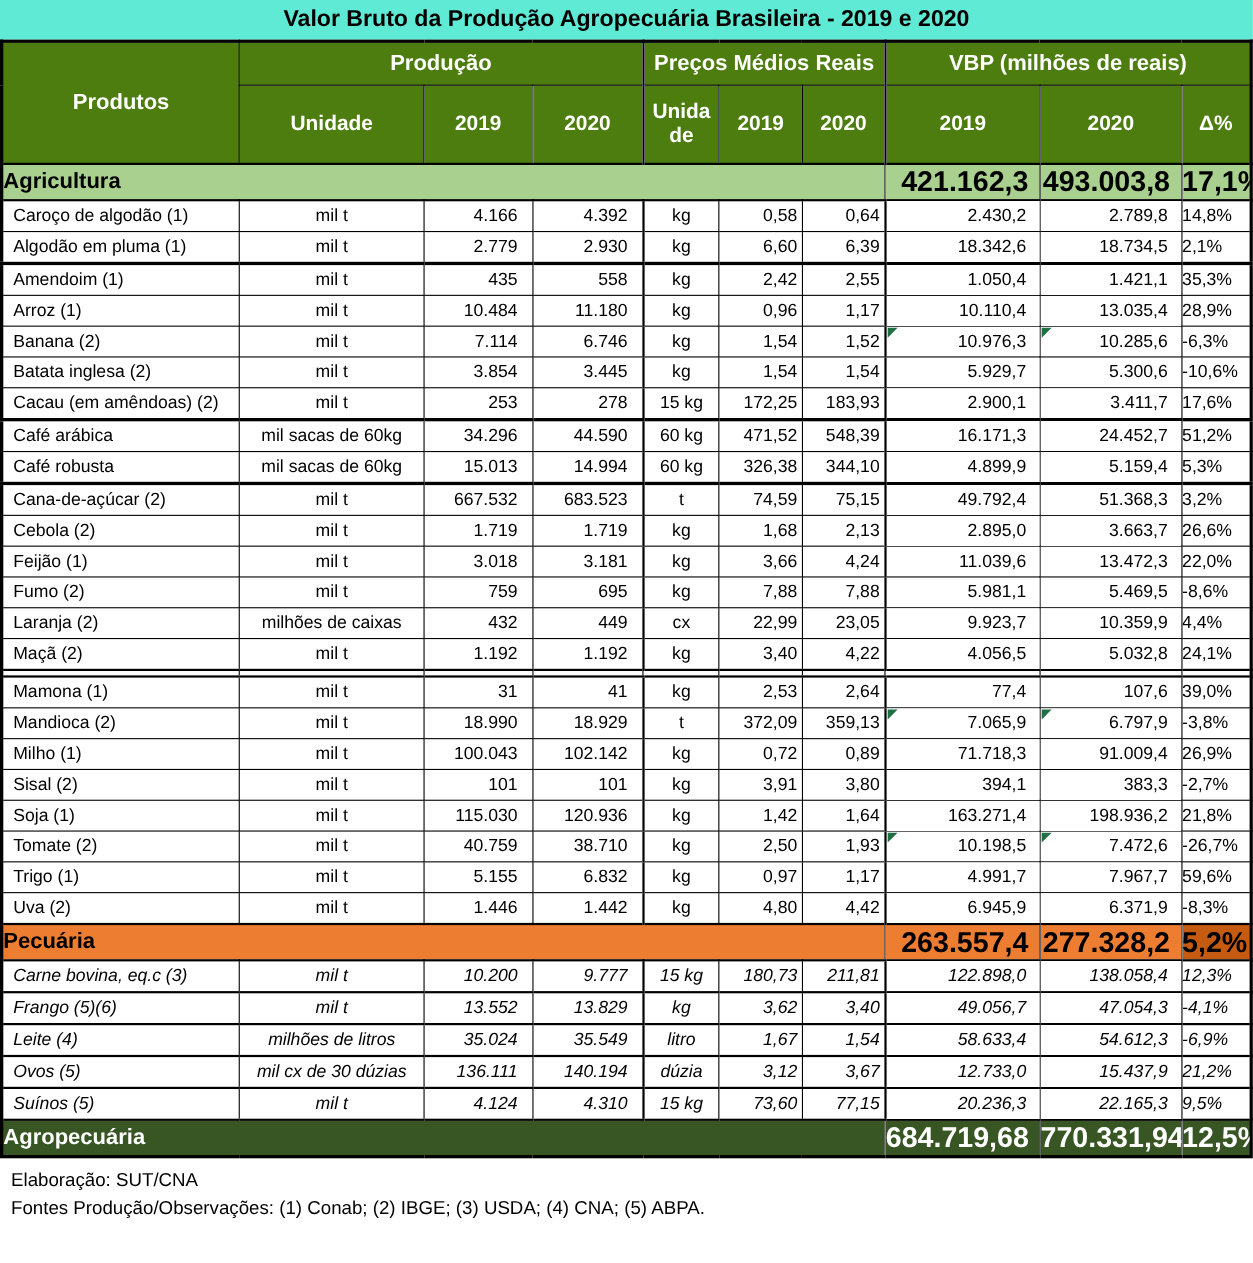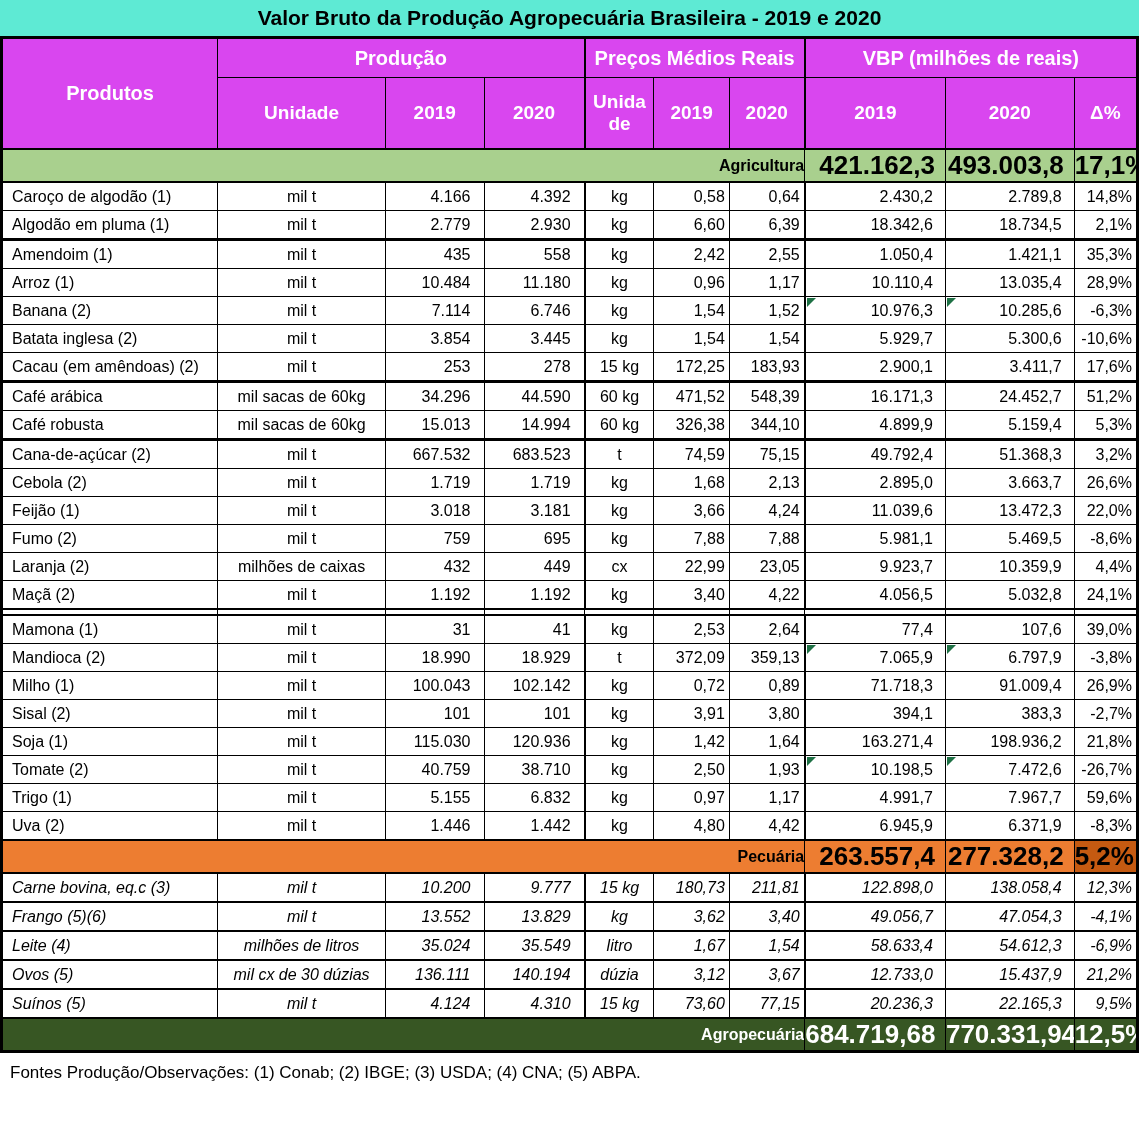--- a/index.html
+++ b/index.html
@@ -19,21 +19,21 @@
     letter-spacing:0px;
   }
   table{
     border-collapse:collapse;
     table-layout:fixed;
     width:1139px;
     border:3px solid #000;
   }
   th,td{overflow:hidden;}
   thead th{
-    background:#d946ef;
+    background:#4d7c0f;
     color:#fff;
     font-weight:bold;
     border:1px solid #000;
     padding:0 2px;
   }
   thead tr.group-row th{height:38px;font-size:20px;}
   thead tr.sub-row th{height:70px;font-size:19px;}
   th.wrap{white-space:normal;line-height:1.15;}
   th.sec-border-l{border-left-width:2px;}
   tbody td{
@@ -44,36 +44,36 @@
     background:#fff;
     padding:0;
   }
   td.c-prod {text-align:left;padding-left:9px;}
   td.c-unit,td.c-punit{text-align:center;}
   td.c-num  {text-align:right;padding-right:13px;}
   td.c-punit{border-left-width:2px;}
   td.c-price{text-align:right;padding-right:4px;}
   td.c-vbp  {text-align:right;padding-right:12px;position:relative;border-left-width:2px;}
   td.c-vbp + td.c-vbp{border-left-width:1px;}
-  td.c-delta{text-align:right;padding-right:4px;}
+  td.c-delta{padding-right:4px;}
   tr.thick td{border-bottom-width:3px;}
   tbody.pec td{border-bottom-width:2px;font-style:italic;}
   tr.stub td{height:4px;border-top:2px solid #000;border-bottom:2px solid #000;}
   .flag{
     position:absolute;left:1px;top:1px;
     width:0;height:0;
     border-top:9px solid #1E7145;
     border-right:9px solid transparent;
   }
   tbody tr.band td{
     height:31px;
     border-top:2px solid #000;
     border-bottom:2px solid #000;
   }
-  .band .sec-label{font-size:16px;font-weight:bold;text-align:right;}
+  .band .sec-label{font-size:20px;font-weight:bold;text-align:left;}
   .band .sec-val{font-size:26px;font-weight:bold;text-align:right;padding-right:10px;}
   .band .sec-delta{padding-right:5px;}
   tbody tr.agri td{background:#A9D08E;}
   tbody tr.pecu td{background:#ED7D31;}
   tbody tr.pecu td.delta-dark{background:#C55A11;}
   tbody tr.agro td{background:#375623;color:#fff;border-bottom-width:3px;}
   .notes{
     padding:7px 0 0 10px;
     font-size:17px;
     line-height:26px;
@@ -493,14 +493,15 @@
     <tr class="band agro">
       <td class="sec-label" colspan="7">Agropecuária</td>
       <td class="sec-val">684.719,68</td>
       <td class="sec-val">770.331,94</td>
       <td class="sec-val sec-delta">12,5%</td>
     </tr>
   </tbody>
 </table>
 
 <div class="notes">
+  <div>Elaboração: SUT/CNA</div>
   <div>Fontes Produção/Observações: (1) Conab; (2) IBGE; (3) USDA; (4) CNA; (5) ABPA.</div>
 </div>
 
 </body></html>

